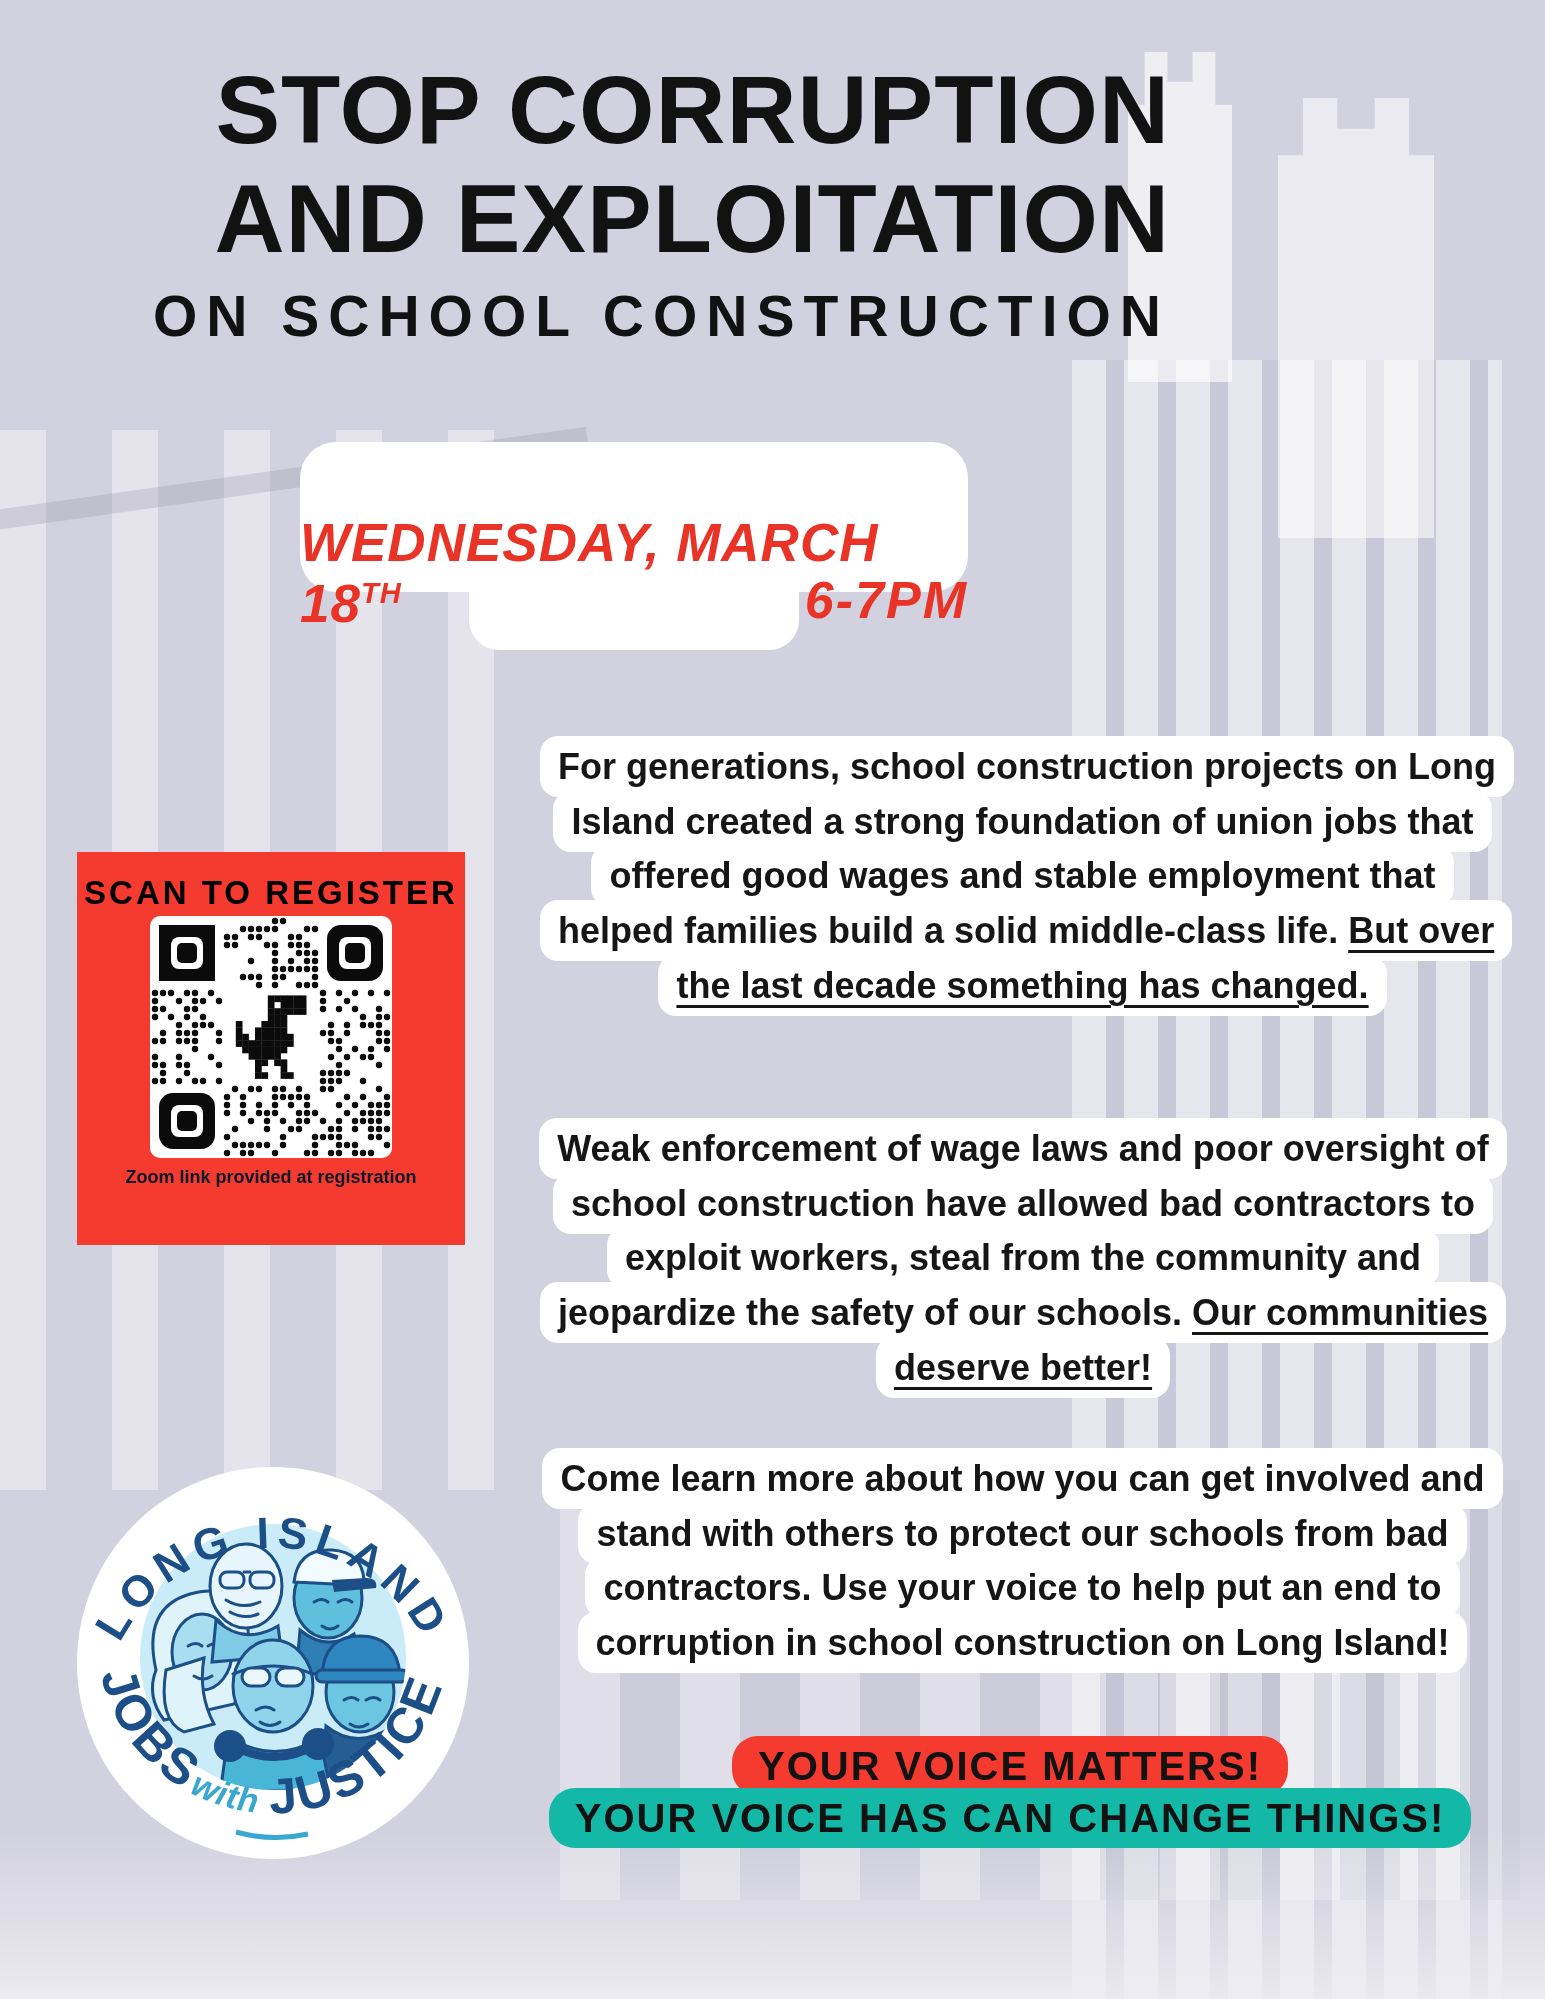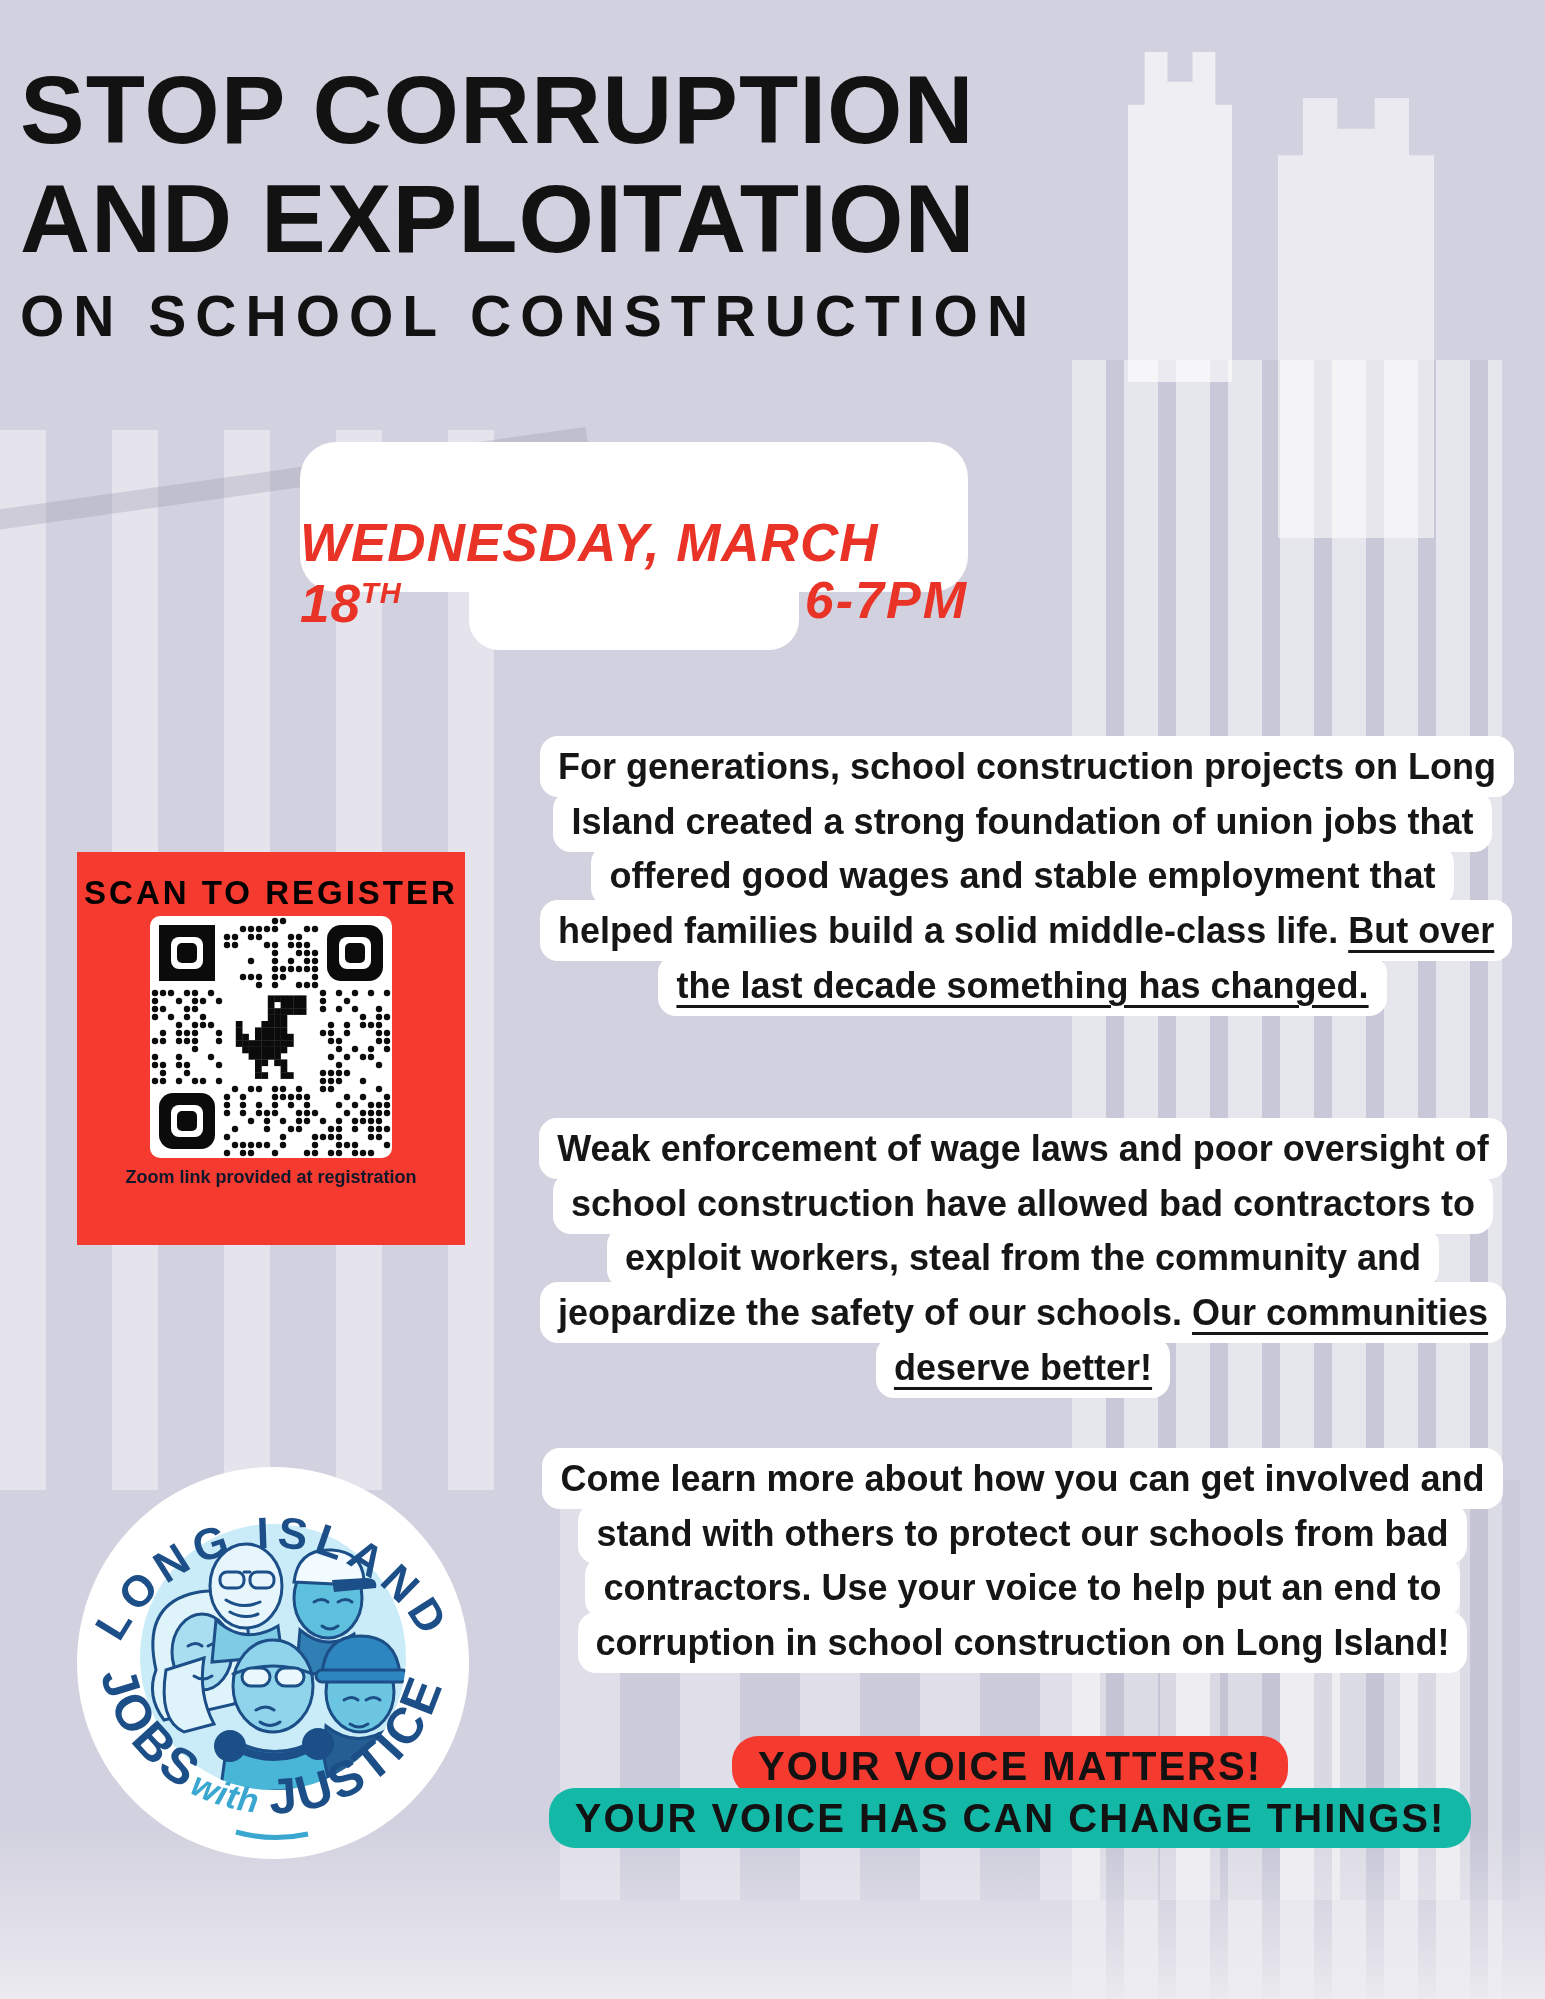--- a/index.html
+++ b/index.html
@@ -23,21 +23,21 @@
     background:repeating-linear-gradient(90deg, rgba(255,255,255,.45) 0 34px, rgba(182,182,202,.32) 34px 52px);}
   .facade-left{left:0;top:430px;width:560px;height:1060px;
     background:repeating-linear-gradient(90deg, rgba(255,255,255,.42) 0 46px, rgba(255,255,255,0) 46px 112px);}
   .facade-mid{left:560px;top:1480px;width:960px;height:420px;
     background:repeating-linear-gradient(90deg, rgba(255,255,255,.30) 0 60px, rgba(184,184,204,.22) 60px 120px);}
   .ground{left:0;bottom:0;width:100%;height:170px;
     background:linear-gradient(rgba(229,228,236,0), rgba(238,237,242,.9));}
   .roofline{left:-30px;top:470px;width:620px;height:20px;background:rgba(148,148,170,.30);transform:rotate(-8deg);}
 
   
-  .title{position:absolute;left:20px;top:56px;width:1150px;text-align:left;}
+  .title{position:absolute;left:20px;top:56px;width:1150px;text-align:right;}
   .title .t-big{font-size:97px;font-weight:bold;line-height:1.12;letter-spacing:1px;color:#121212;}
   .title .t-sub{font-size:57px;font-weight:bold;letter-spacing:9px;margin-top:10px;color:#121212;}
 
   
   .briefing{position:absolute;left:300px;top:442px;width:668px;height:210px;}
   .b-main{position:absolute;left:0;top:0;width:668px;height:150px;background:#fff;border-radius:36px;}
   .b-lobe{position:absolute;left:169px;top:112px;width:330px;height:96px;background:#fff;border-radius:30px;}
   .b-heading{position:absolute;left:0;top:16px;width:100%;text-align:center;
     font-size:43px;font-weight:bold;font-style:italic;letter-spacing:1px;color:#111;}
   .b-date{position:absolute;left:0;top:70px;width:100%;

